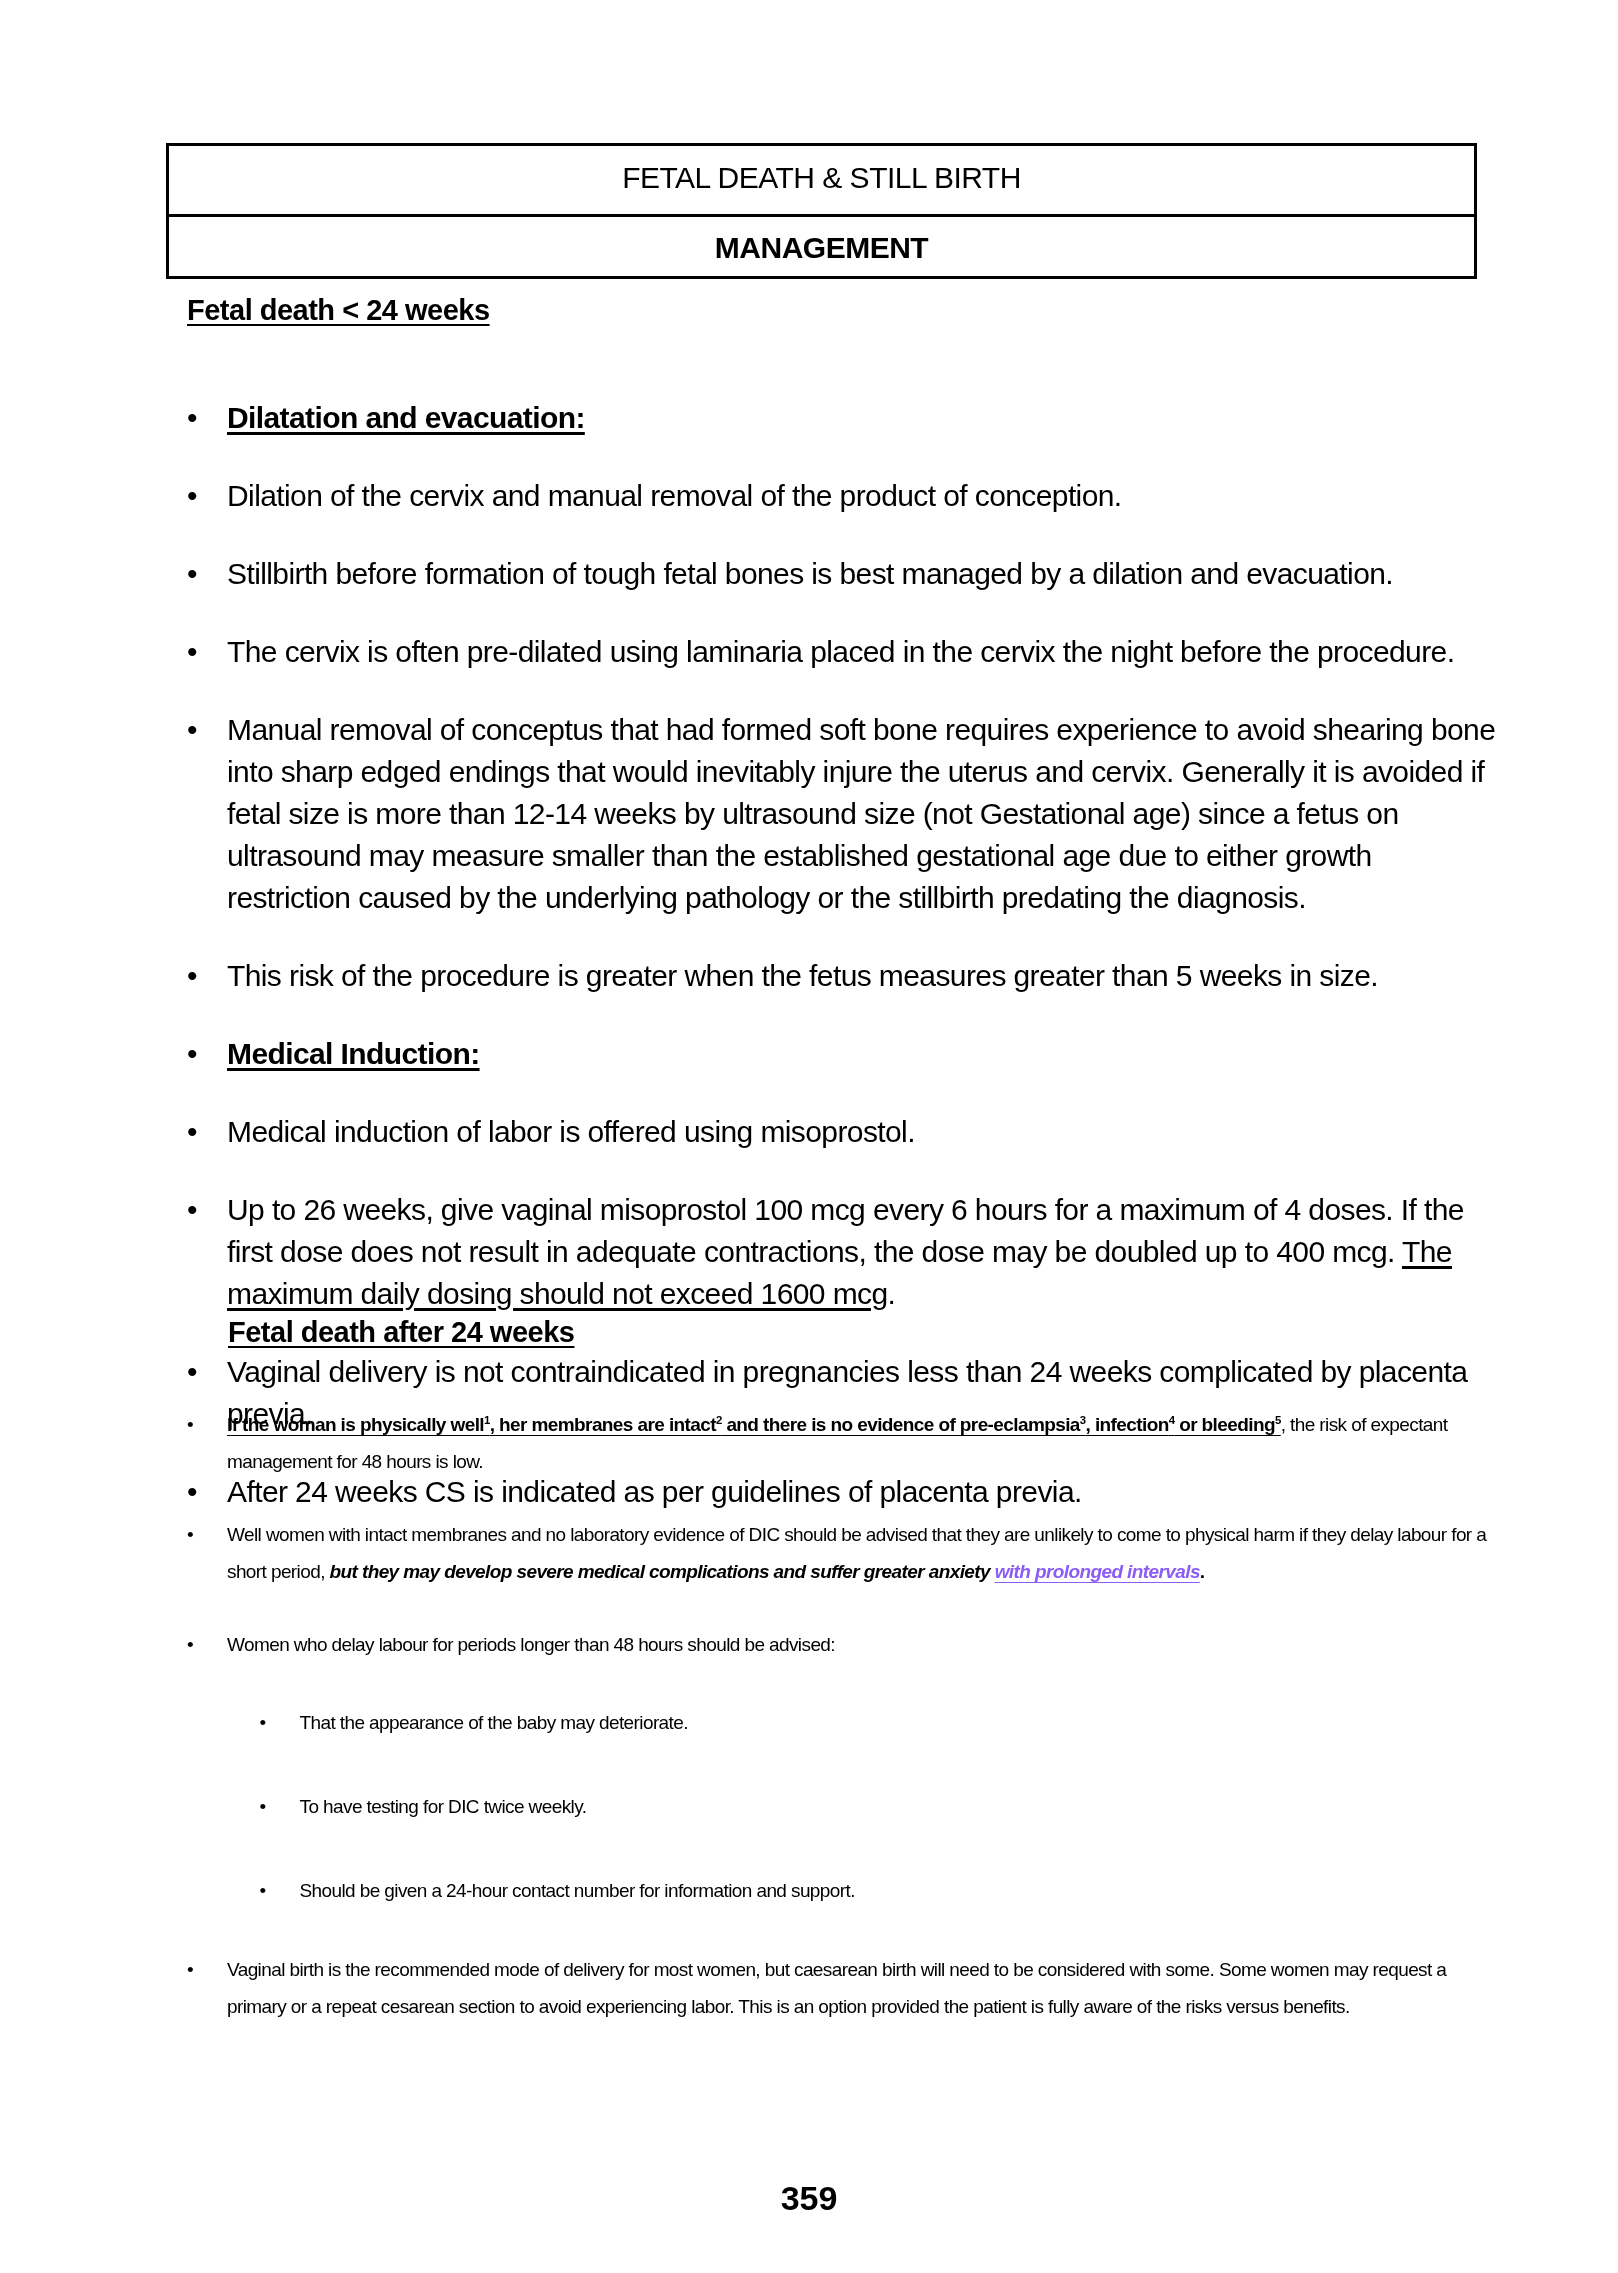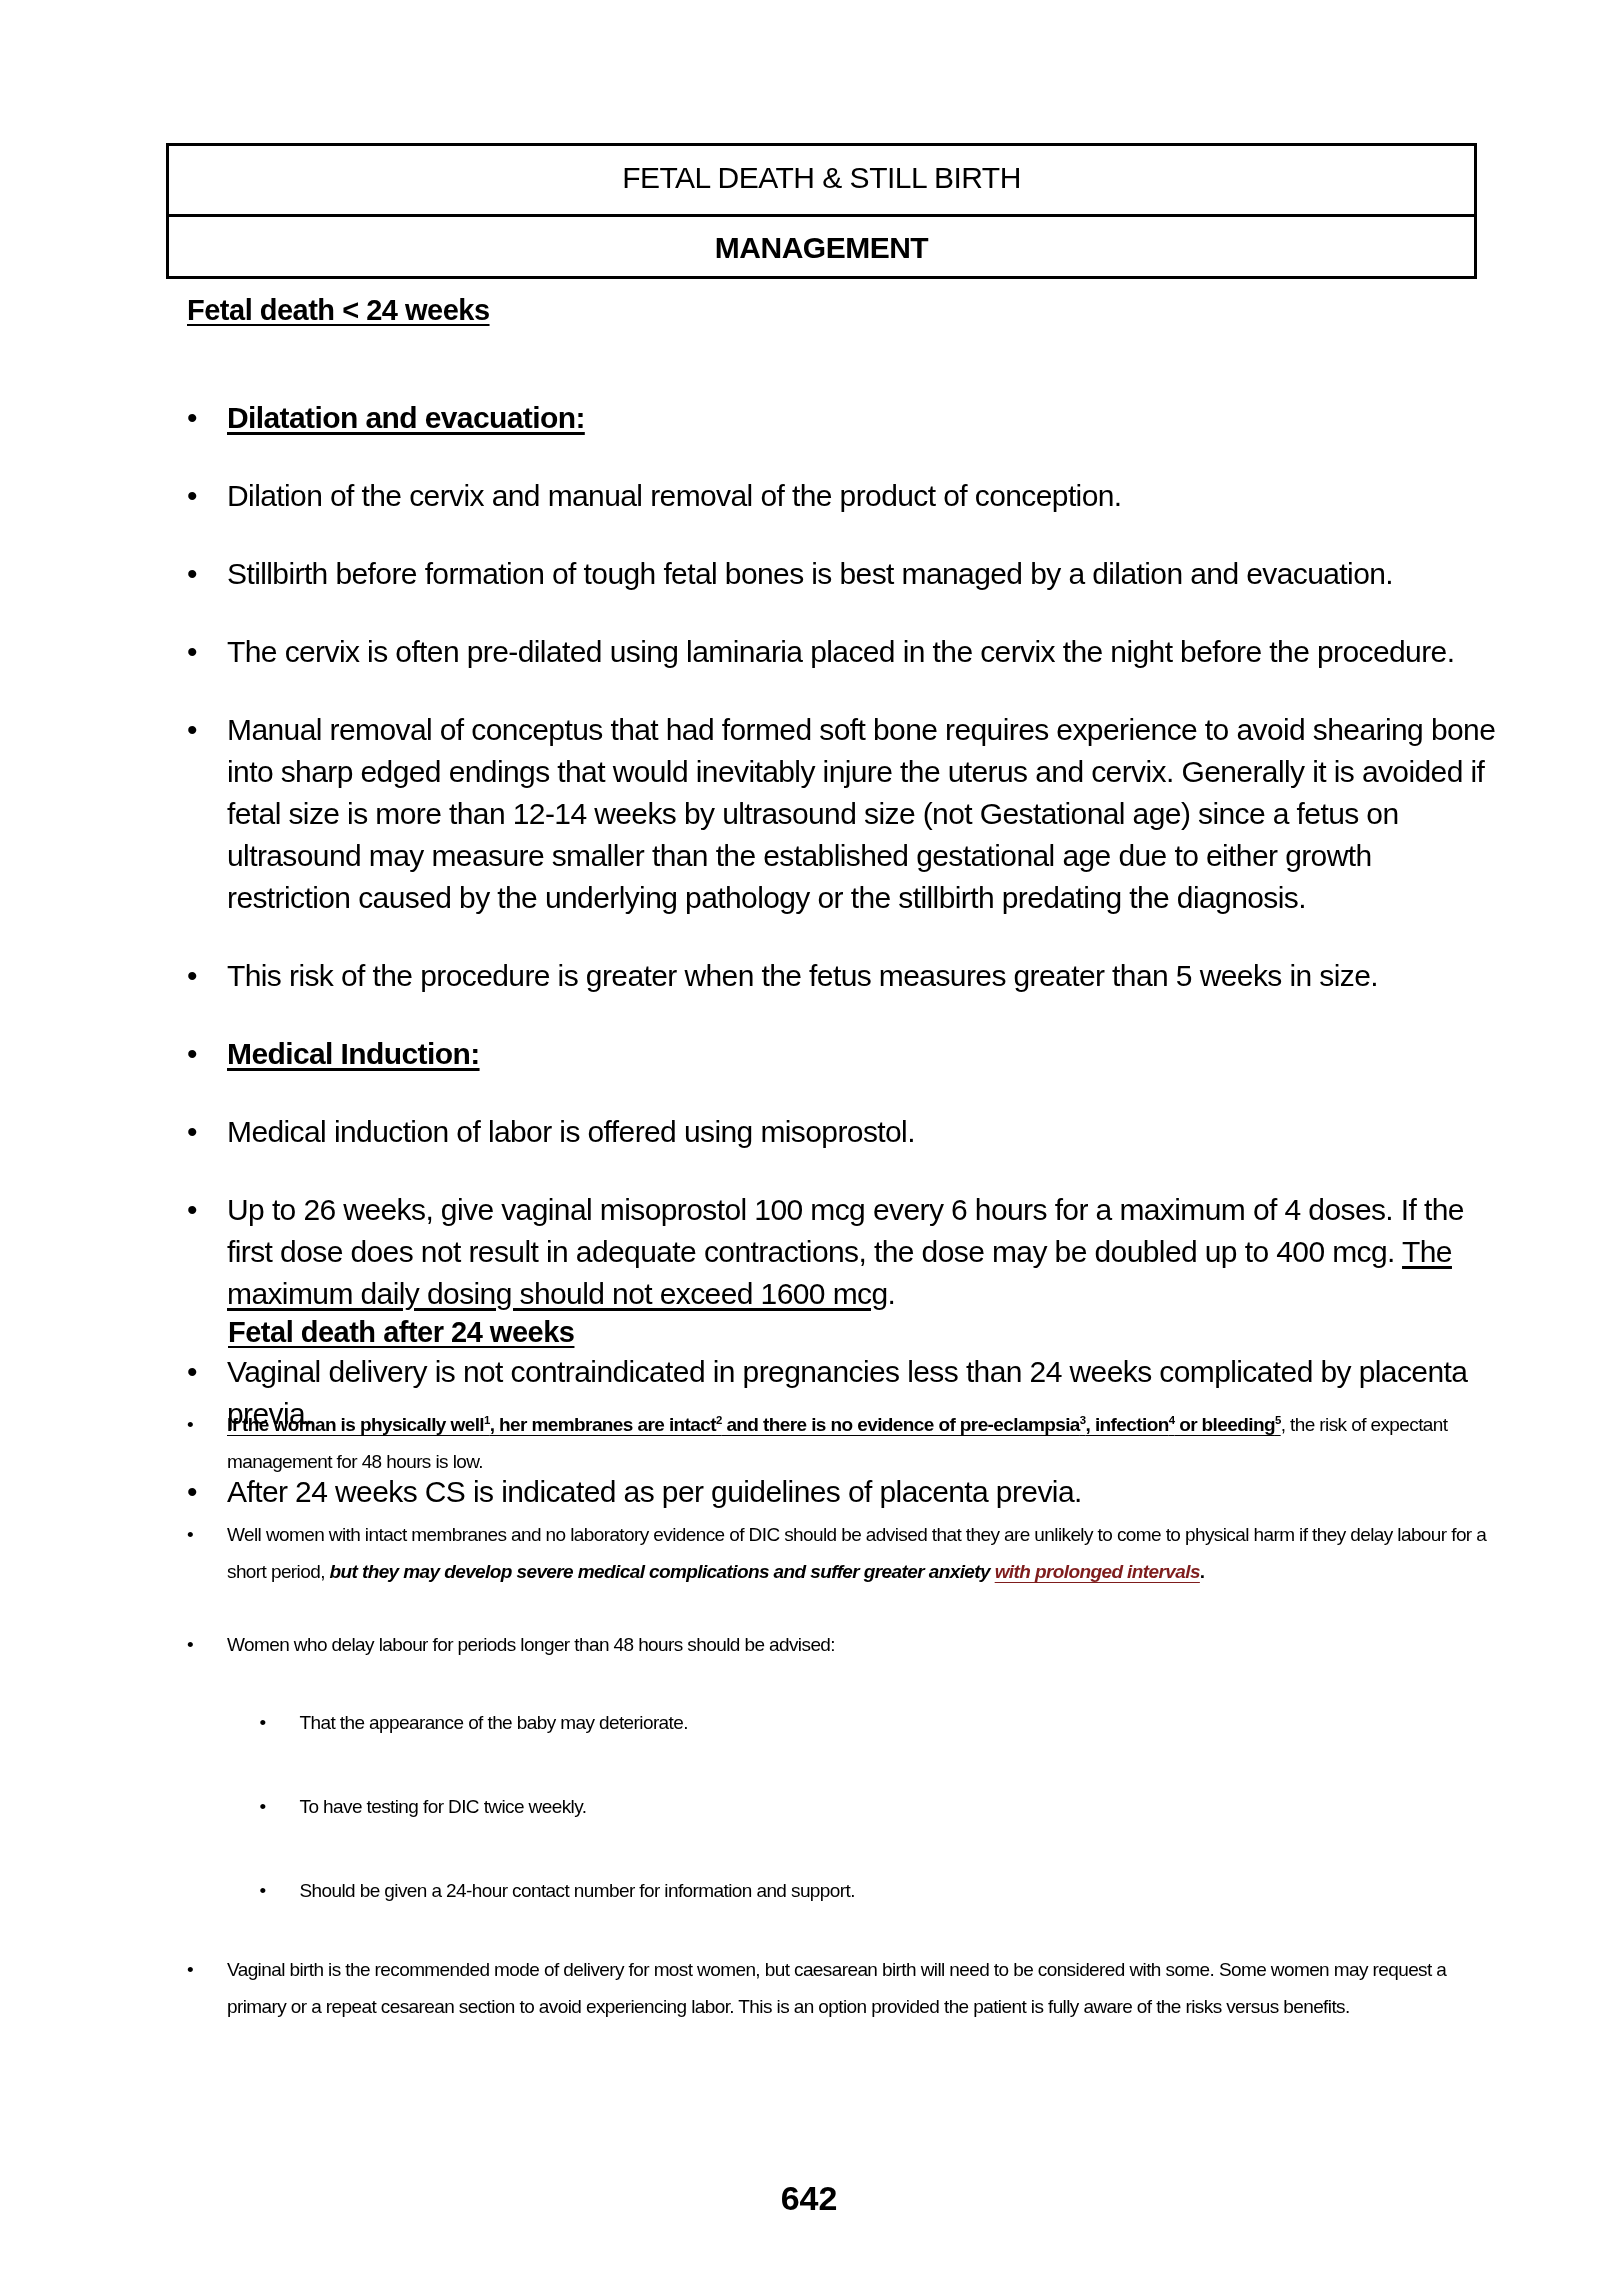--- a/index.html
+++ b/index.html
@@ -18,21 +18,21 @@
   ul.blist li::before { content:"\2022"; position:absolute; left:0; top:0; }
   .l1 { left:187px; width:1310px; font-size:30px; line-height:42px; top:361px; }
   .l2 { left:187px; width:1300px; font-size:19px; line-height:37px; top:1370px; }
   .l2 > li { margin-bottom:23px; }
   .l2 > li.nogap { margin-bottom:9.6px; }
   .sub { position:relative; margin:5.7px 0 0 0; padding:0; list-style:none; }
   .sub li { position:relative; padding-left:38px; margin-left:32.5px; line-height:48px; }
   .b { font-weight:bold; }
   .u { text-decoration:underline; text-underline-offset:3.8px; }
   .bi { font-weight:bold; font-style:italic; }
-  .orange { color:#7f1d1d; text-decoration:underline; text-underline-offset:3.8px; }
+  .orange { color:#8b5cf6; text-decoration:underline; text-underline-offset:3.8px; }
   sup { font-size:60%; line-height:0; }
   .page-num { position:absolute; left:0; width:1618px; top:2179px; text-align:center;
               font-size:34px; font-weight:bold; }
 </style>
 </head>
 <body>
 
 <div class="title-box">
   <div class="title-row r2">MANAGEMENT</div>
   <div class="title-row r1">FETAL DEATH &amp; STILL BIRTH</div>
@@ -69,14 +69,14 @@
       <li>That the appearance of the baby may deteriorate.</li>
       <li>To have testing for DIC twice weekly.</li>
       <li>Should be given a 24-hour contact number for information and support.</li>
     </ul>
   </li>
   <li>
     <span>Vaginal birth is the recommended mode of delivery for most women, but caesarean birth will need to be considered with some. Some women may request a primary or a repeat cesarean section to avoid experiencing labor. This is an option provided the patient is fully aware of the risks versus benefits.</span>
   </li>
 </ul>
 
-<div class="page-num">642</div>
+<div class="page-num">359</div>
 
 
 </body></html>

